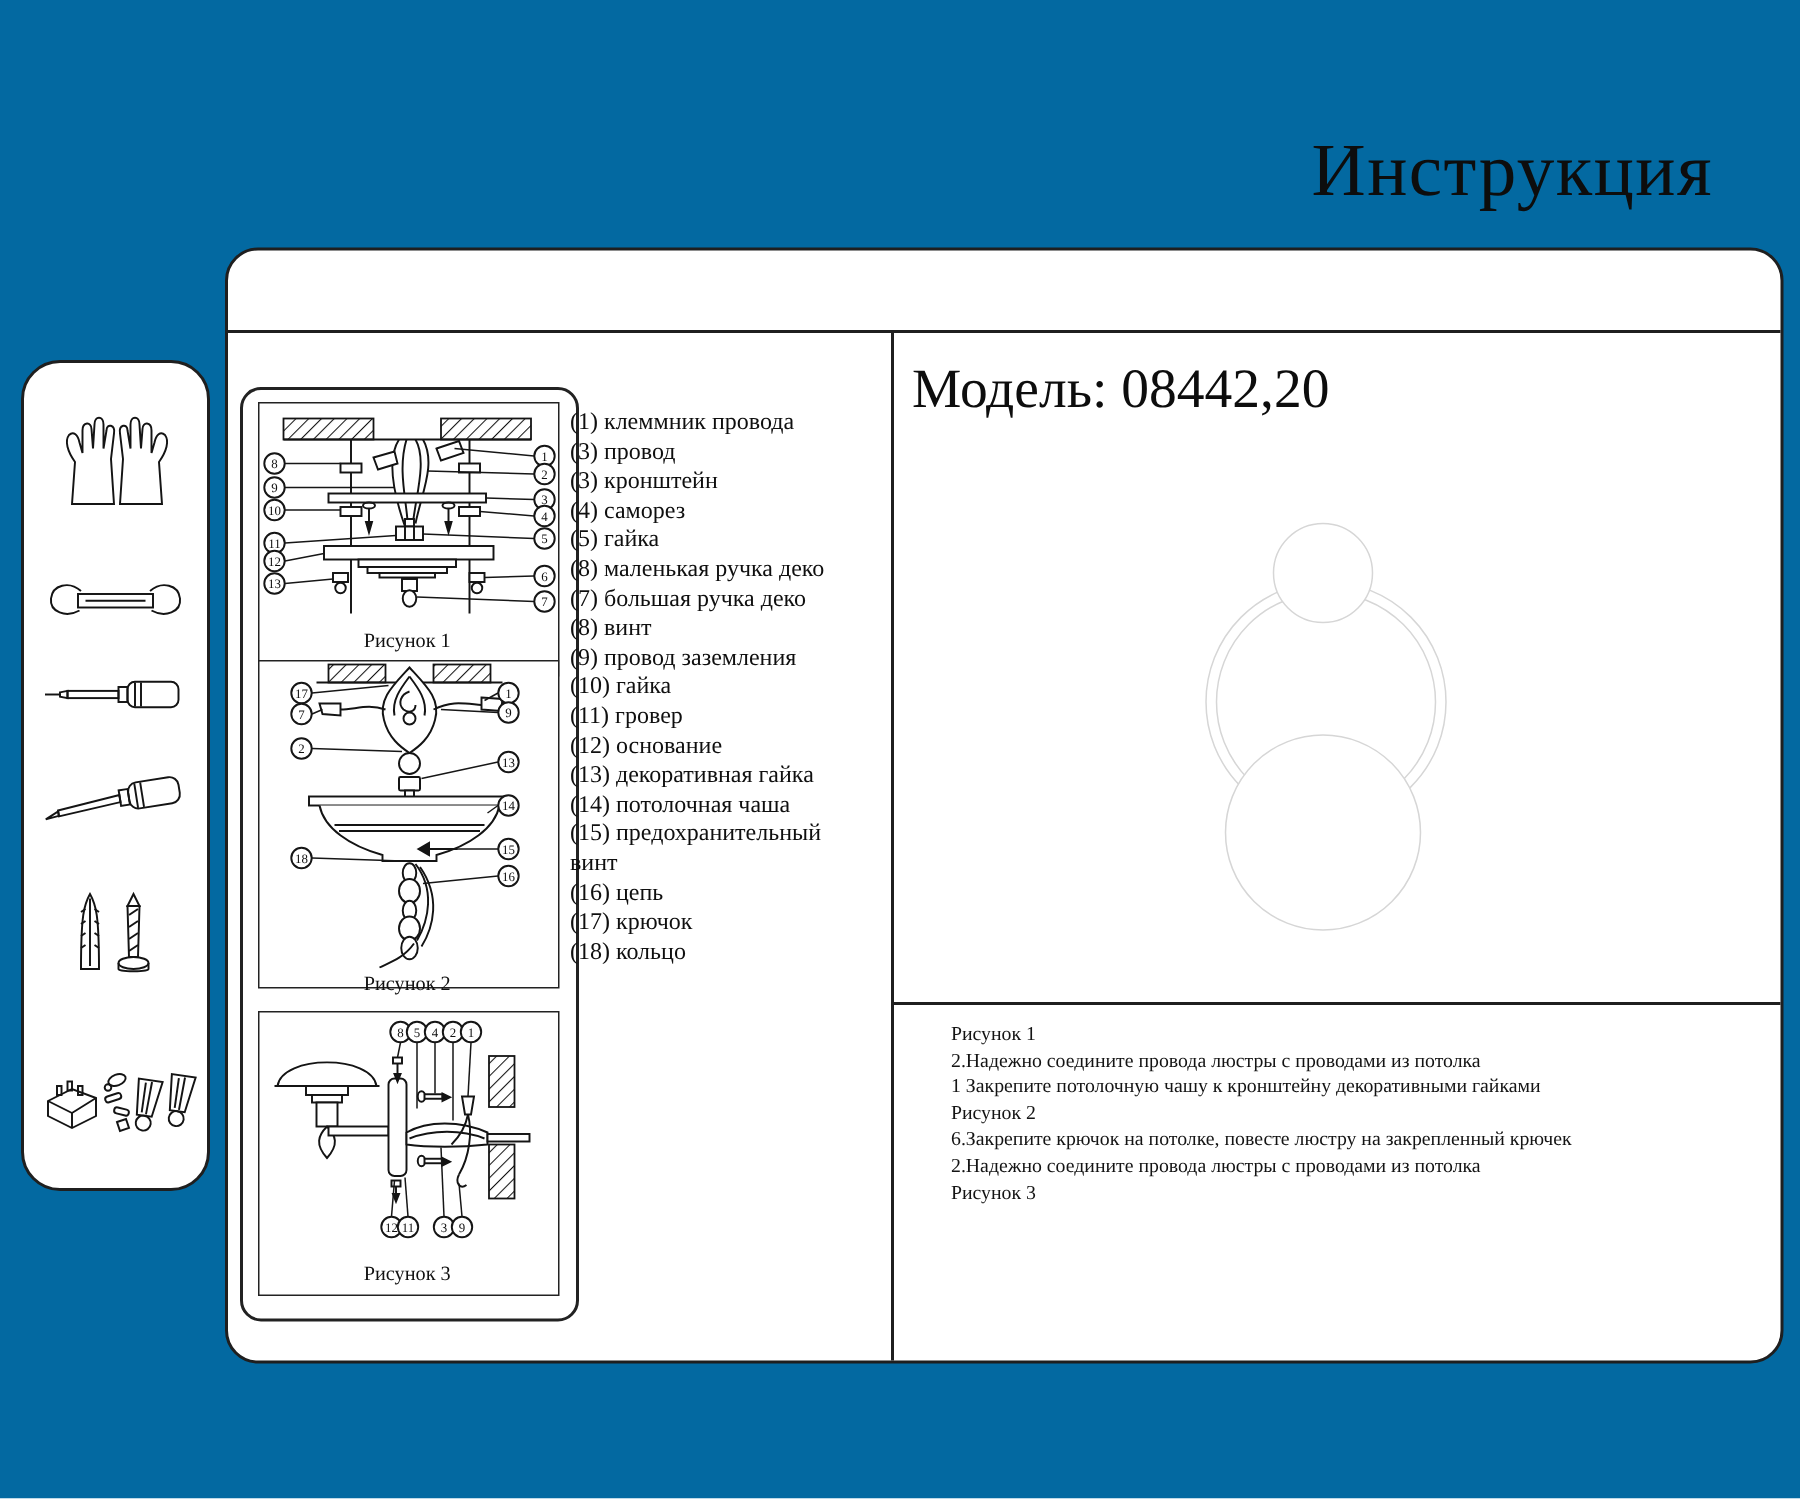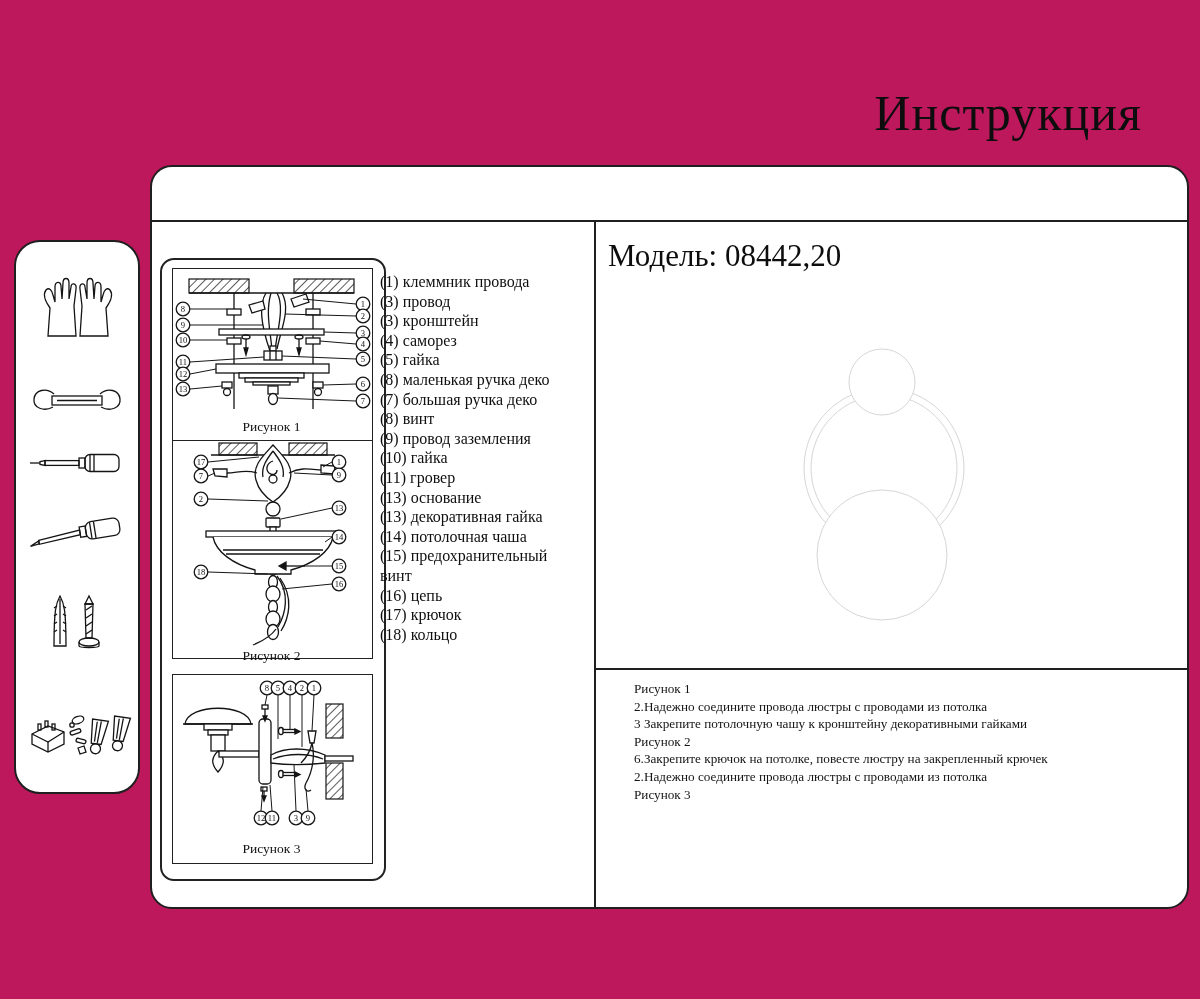--- a/index.html
+++ b/index.html
@@ -1,16 +1,16 @@
 <!DOCTYPE html>
 <html><head>
 <meta charset="utf-8">
 <style>
   html,body{margin:0;padding:0;background:#fff;}
-  #canvas{position:relative;width:1200px;height:999px;background:#be185d;overflow:hidden;
+  #canvas{position:relative;width:1200px;height:999px;background:#0369a1;overflow:hidden;
           font-family:"Liberation Serif", serif;color:#111;}
   
   #page-title{position:absolute;top:84px;right:58px;font-size:50px;letter-spacing:1px;color:#0d0d0d;}
   
   #tools-panel{position:absolute;left:14px;top:240px;width:122px;height:550px;
                border:2px solid #1f1f1f;border-radius:26px;background:#fff;}
   .tool-icon{position:absolute;}
   .tool-icon svg{display:block;}
   
   #main-panel{position:absolute;left:150px;top:165px;width:1035px;height:740px;
@@ -26,21 +26,21 @@
   #figure-2{top:440px;height:217px;}
   #figure-3{top:674px;height:188px;}
   .fig-box svg{position:absolute;left:0;top:0;width:100%;height:100%;}
   .fig-caption{position:absolute;width:199px;text-align:center;font-size:13.5px;color:#111;}
   #fig1-caption{left:172px;top:419px;}
   #fig2-caption{left:172px;top:648px;}
   #fig3-caption{left:172px;top:841px;}
   
   #parts-list{position:absolute;left:380px;top:272px;width:190px;font-size:16px;line-height:19.6px;color:#0f0f0f;}
   
-  #model-title{position:absolute;left:608px;top:238px;font-size:31px;color:#0d0d0d;}
+  #model-title{position:absolute;left:608px;top:238px;font-size:37px;color:#0d0d0d;}
   
   #watermark{position:absolute;left:795px;top:338px;}
   
   #instructions{position:absolute;left:634px;top:680px;width:470px;font-size:13.2px;line-height:17.6px;color:#141414;}
   
   .ink{stroke:#141414;fill:none;stroke-width:1.3;}
   .callout-circle{fill:#fff;stroke:#161616;stroke-width:1.3;}
   .callout-num{font-family:"Liberation Serif",serif;font-size:8.6px;fill:#111;text-anchor:middle;}
   .leader{stroke:#161616;stroke-width:1;fill:none;}
 </style>
@@ -404,21 +404,21 @@
       <div>(3) провод</div>
       <div>(3) кронштейн</div>
       <div>(4) саморез</div>
       <div>(5) гайка</div>
       <div>(8) маленькая ручка деко</div>
       <div>(7) большая ручка деко</div>
       <div>(8) винт</div>
       <div>(9) провод заземления</div>
       <div>(10) гайка</div>
       <div>(11) гровер</div>
-      <div>(13) основание</div>
+      <div>(12) основание</div>
       <div>(13) декоративная гайка</div>
       <div>(14) потолочная чаша</div>
       <div>(15) предохранительный винт</div>
       <div>(16) цепь</div>
       <div>(17) крючок</div>
       <div>(18) кольцо</div>
     </div>
 
   <div id="model-title">Модель: 08442,20</div>
 
@@ -427,20 +427,20 @@
       <circle cx="89" cy="130" r="80" fill="none"></circle>
       <circle cx="89" cy="130" r="73" fill="none"></circle>
       <circle cx="87" cy="44" r="33"></circle>
       <circle cx="87" cy="217" r="65"></circle>
     </g>
   </svg>
 
   <div id="instructions">
       <div>Рисунок 1</div>
       <div>2.Надежно соедините провода люстры с проводами из потолка</div>
-      <div>3 Закрепите потолочную чашу к кронштейну декоративными гайками</div>
+      <div>1 Закрепите потолочную чашу к кронштейну декоративными гайками</div>
       <div>Рисунок 2</div>
       <div>6.Закрепите крючок на потолке, повесте люстру на закрепленный крючек</div>
       <div>2.Надежно соедините провода люстры с проводами из потолка</div>
       <div>Рисунок 3</div>
     </div>
 
 </div>
 
 </body></html>

